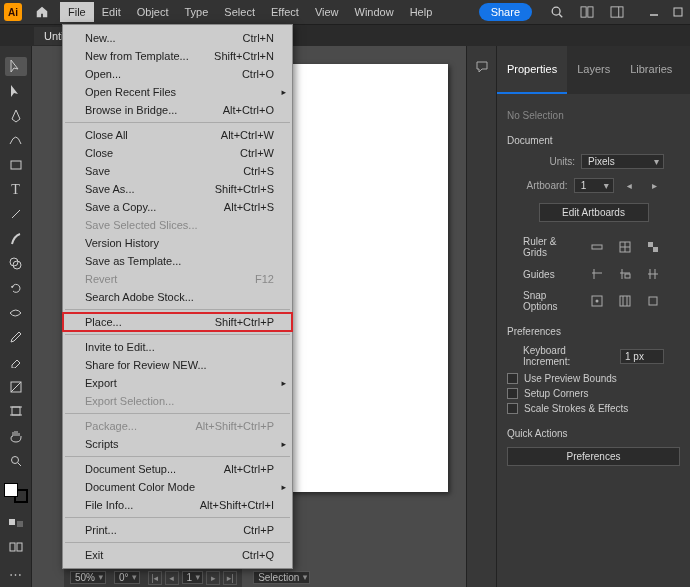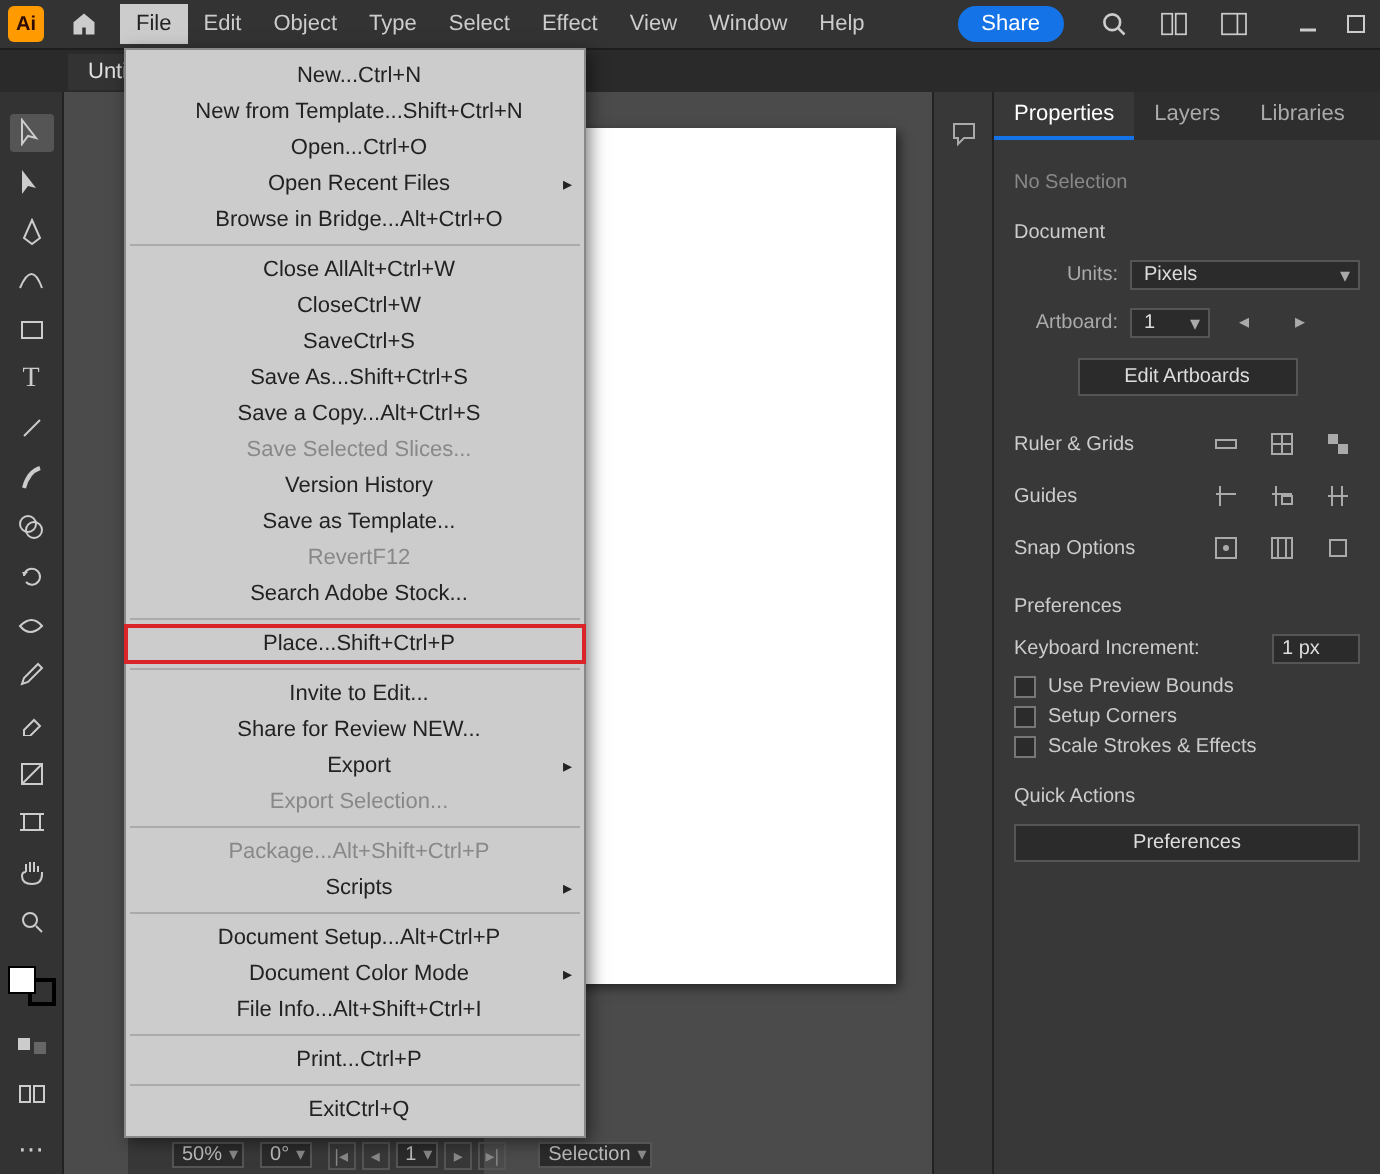--- a/index.html
+++ b/index.html
@@ -30,54 +30,54 @@
   .tool.selected { background:#555; border-radius:2px; }
   .fillstroke { width:24px; height:24px; margin-top:10px; position:relative; }
   .fillstroke .fill { position:absolute; width:14px; height:14px; background:#fff; border:1px solid #000; left:0; top:0; }
   .fillstroke .stroke { position:absolute; width:14px; height:14px; background:#333; border:2px solid #000; right:0; bottom:0; }
 
   .canvas-area { flex:1; background:#4b4b4b; position:relative; }
   .artboard { position:absolute; left:246px; top:18px; width:170px; height:428px; background:#fff; box-shadow: 2px 2px 5px rgba(0,0,0,0.5); }
 
   
   .dropdown { position:absolute; left:62px; top:24px; width:231px; background:#ccc; color:#333; border:1px solid #888; box-shadow: 2px 2px 8px rgba(0,0,0,0.5); z-index: 10; padding: 4px 0; }
-  .menu-row { display:flex; justify-content:center; padding: 3px 18px 3px 22px; font-size:11px; color:#222; cursor:default; position:relative; }
+  .menu-row { display:flex; justify-content:space-between; padding: 3px 18px 3px 22px; font-size:11px; color:#222; cursor:default; position:relative; }
   .menu-row.disabled { color:#888; }
   .menu-row.highlight { outline: 2px solid #d9252a; outline-offset:-1px; }
   .menu-row .sub { position:absolute; right:6px; top:4px; font-size:9px; }
   .menu-sep { height:1px; background:#aaa; margin:3px 2px; }
 
   
   .panel-dock { width: 30px; background:#383838; border-left:1px solid #222; padding-top:6px; }
   .dock-icon { width:22px; height:22px; margin:4px auto; display:flex; align-items:center; justify-content:center; color:#aaa; }
 
   
   .properties { width:194px; background:#383838; border-left:1px solid #222; padding: 0; overflow:hidden; }
   .panel-tabs { display:flex; background:#2e2e2e; }
-  .panel-tab { padding:5px 10px; font-size:11px; color:#aaa; }
+  .panel-tab { padding:17px 10px; font-size:11px; color:#aaa; }
   .panel-tab.active { color:#fff; border-bottom:2px solid #1473e6; background:#383838; }
   .prop-body { padding: 10px; color:#ccc; font-size:10px; }
   .prop-section-title { color:#888; margin: 6px 0 8px; }
   .prop-subhead { color:#ccc; margin: 14px 0 8px; font-size:10px; }
-  .row { display:flex; align-items:center; margin:6px 0; gap:6px; }
+  .row { display:flex; align-items:center; margin:6px 16px; gap:6px; }
   .lbl { color:#aaa; width:52px; text-align:right; font-size:10px; }
   .select { background:#2b2b2b; color:#ddd; border:1px solid #555; padding:1px 16px 1px 6px; font-size:10px; position:relative; flex:1; }
   .select::after { content:"▾"; position:absolute; right:4px; top:1px; color:#aaa; }
   .btn-wide { background:#2b2b2b; border:1px solid #555; color:#ddd; padding:3px 10px; font-size:10px; display:inline-block; text-align:center; }
   .icon-btn { width:22px; height:20px; background:#2b2b2b; border:1px solid #555; display:inline-flex; align-items:center; justify-content:center; color:#aaa; font-size:10px; }
   .icon-btn.flat { background:transparent; border:1px solid transparent; }
   .ruler-icons { display:flex; gap:6px; margin-left:auto; }
   .input-sm { background:#2b2b2b; border:1px solid #555; color:#ddd; width:44px; padding:1px 4px; font-size:10px; }
   .chk { display:flex; align-items:center; gap:6px; font-size:10px; color:#ccc; margin:4px 0; }
   .chk input { appearance:none; width:11px; height:11px; border:1px solid #777; background:#2b2b2b; }
   .qa-buttons { display:flex; gap:8px; margin-top:8px; }
   .qa-buttons .btn-wide { flex:1; }
 
   
-  .statusbar { position:absolute; left:32px; bottom:0; right:224px; height:20px; background:#383838; border-top:1px solid #222; display:flex; align-items:center; padding:0 22px; color:#bbb; font-size:10px; gap:8px; }
+  .statusbar { position:absolute; left:32px; bottom:0; right:224px; height:20px; background:#383838; border-top:1px solid #222; display:flex; align-items:center; padding:0 6px; color:#bbb; font-size:10px; gap:8px; }
   .status-item { display:flex; align-items:center; gap:3px; }
   .status-item .sel { background:#2b2b2b; border:1px solid #555; padding:0 10px 0 4px; position:relative; }
   .status-item .sel::after { content:"▾"; position:absolute; right:2px; top:0; font-size:9px; color:#888; }
   .nav-btn { width:14px; height:14px; display:flex; align-items:center; justify-content:center; border:1px solid #555; color:#888; font-size:9px; }
 
   svg { display:block; }
 </style>
 </head>
 <body>
 

